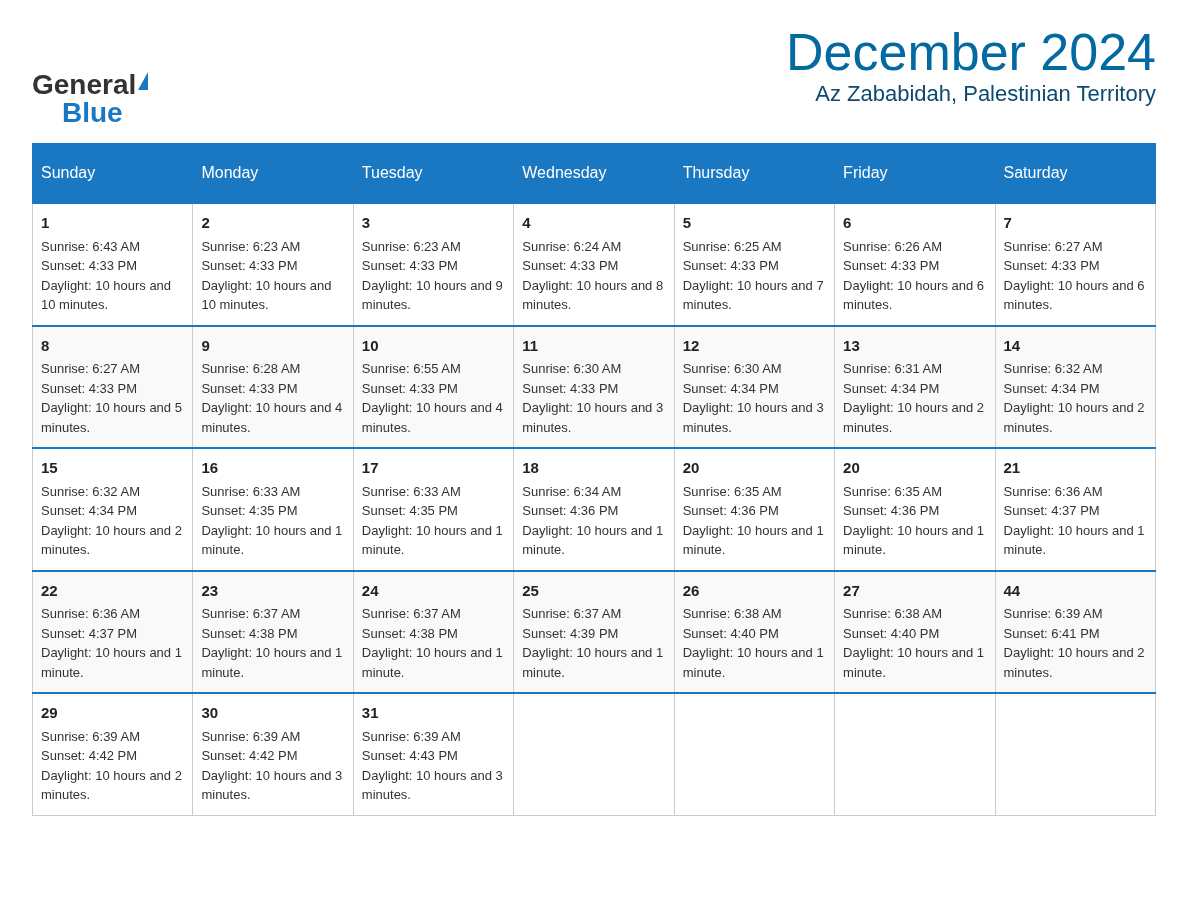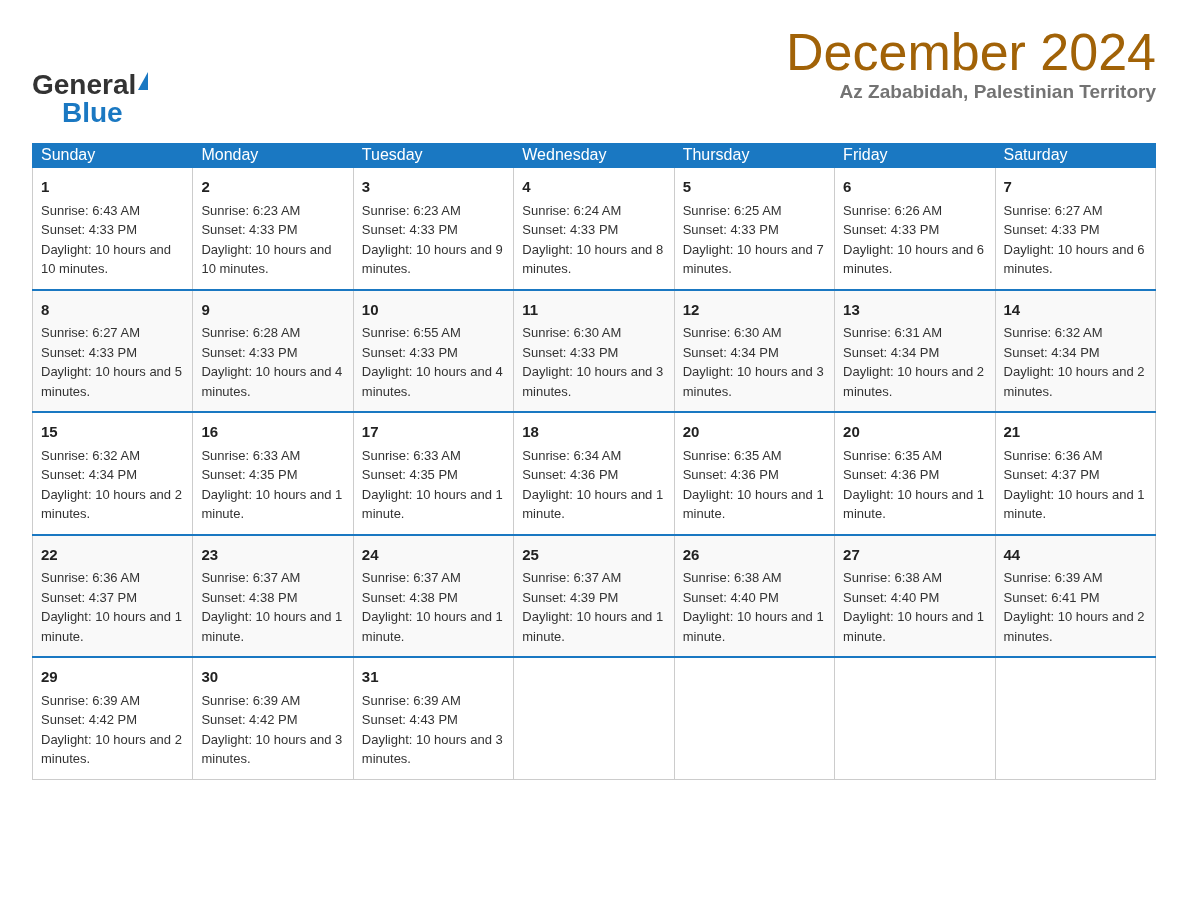--- a/index.html
+++ b/index.html
@@ -49,39 +49,39 @@
       display: flex;
       align-items: center;
       margin-top: 47px;
     }
     .title-block {
       text-align: right;
     }
     .title-month {
       font-size: 52px;
       font-weight: 300;
-      color: #a16207;
+      color: #0369a1;
       line-height: 1.1;
     }
     .title-location {
-      font-size: 19px;
-      color: #737373;
-      font-weight: bold;
+      font-size: 22px;
+      color: #0c4a6e;
+      font-weight: normal;
     }
     table {
       width: 100%;
       border-collapse: collapse;
       table-layout: fixed;
     }
     thead tr th {
       background-color: #1a78c2;
       color: #fff;
       font-size: 16px;
       font-weight: normal;
-      padding: 2px 8px;
+      padding: 20px 8px;
       text-align: left;
       border: 1px solid #1a78c2;
     }
     tbody tr td {
       vertical-align: top;
       padding: 8px 8px 10px 8px;
       border: 1px solid #ccc;
       font-size: 13px;
       color: #333;
       line-height: 1.5;

